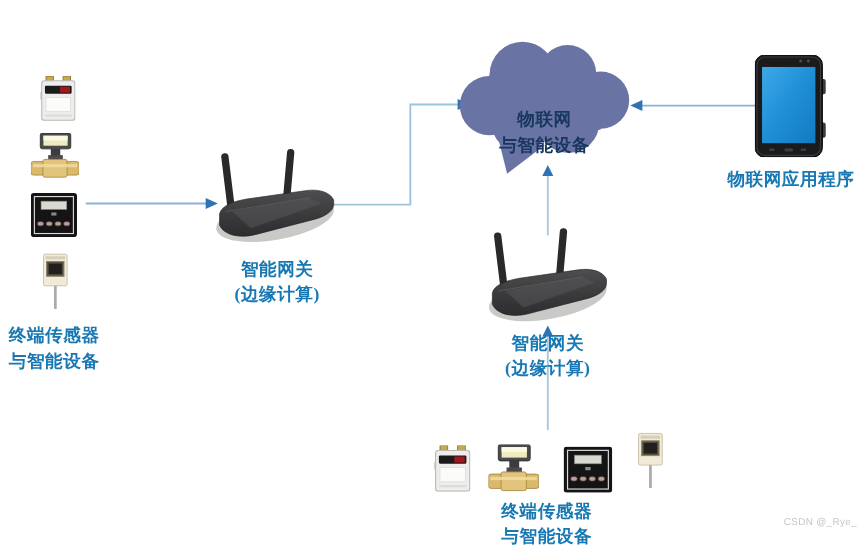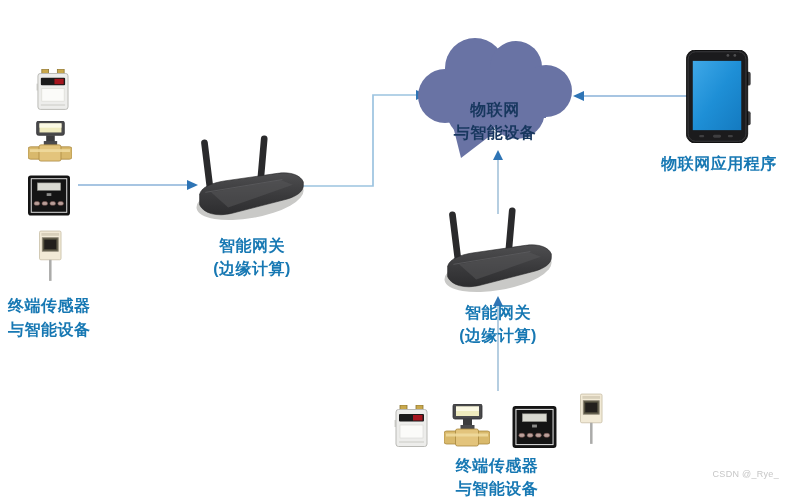--- a/index.html
+++ b/index.html
@@ -2,21 +2,21 @@
 <html><head>
 <meta charset="utf-8">
 <style>
   * { margin:0; padding:0; box-sizing:border-box; }
   html,body { background:#ffffff; font-family:"Liberation Sans", sans-serif; }
   #canvas { position:relative; width:787px; height:500px; background:#ffffff; overflow:hidden; }
   svg.icon { position:absolute; z-index:2; display:block; }
   #connectors { position:absolute; left:0; top:0; z-index:1; }
   .node-label { position:absolute; z-index:3; font-weight:bold; color:#1778B3;
                 font-size:16px; line-height:23px; letter-spacing:0.5px; white-space:nowrap; }
-  .center { text-align:center; }
+  .center { text-align:center;font-family:Liberation Serif, serif; }
   .cloud-label { position:absolute; z-index:3; font-weight:bold; color:#17375E;
                  font-size:16px; line-height:23px; letter-spacing:0.5px; text-align:center;margin-top:28px; }
   .watermark { position:absolute; right:8px; bottom:21px; z-index:4; font-size:9px;
                color:#C6C6C6; letter-spacing:0.3px; }
   #symdefs { position:absolute; width:0; height:0; overflow:hidden; }
 </style>
 </head>
 <body>
 
 <div id="canvas">

